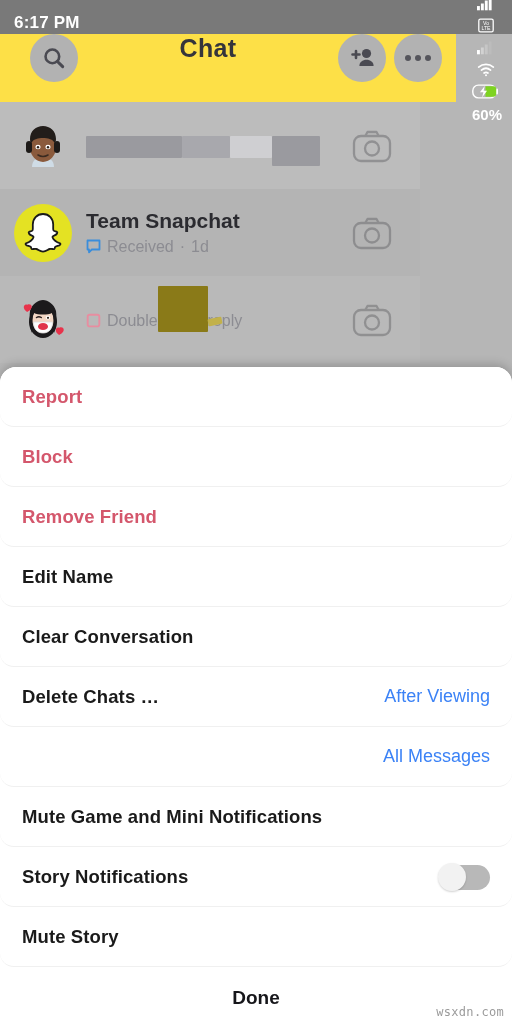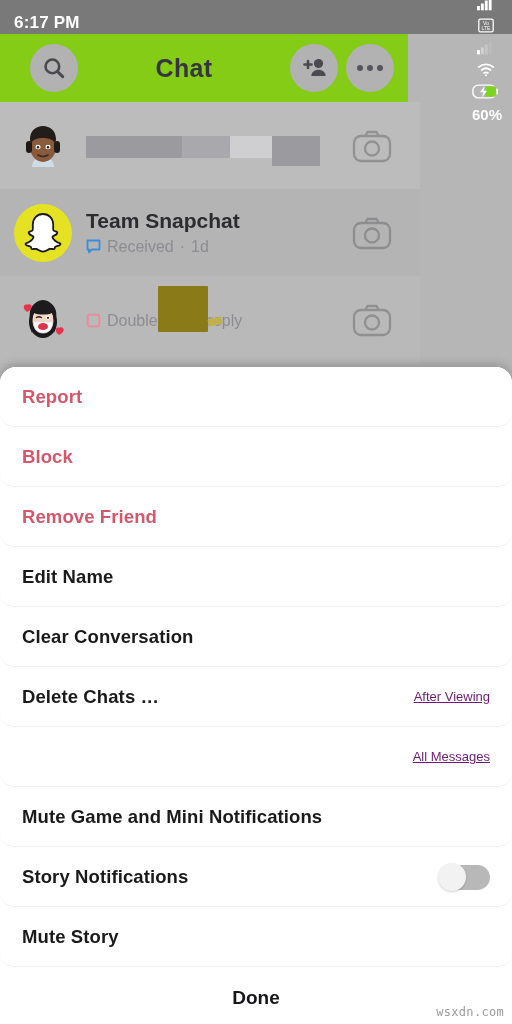--- a/index.html
+++ b/index.html
@@ -29,23 +29,23 @@
   #status-icons {
     margin-left: auto;
     display: flex; align-items: center; gap: 7px; flex-direction: column;
   }
   .sicon { display: block; }
   #battery-pct { font-size: 15px; font-weight: bold; margin-left: 2px; }
 
   
   #chat-header {
     position: absolute; top: 34px; left: 0;
-    width: 408px; height: 68px;
-    background: #84cc16;
-    display: flex; align-items: center;
+    width: 456px; height: 68px;
+    background: #fde047;
+    display: flex; align-items: flex-start;
   }
   .round-btn {
     width: 48px; height: 48px; border-radius: 50%;
     background: #b2b2b2;
     display: flex; align-items: center; justify-content: center;
     flex: none;
   }
   #search-btn { margin-left: 30px; }
   #header-title {
     flex: 1; text-align: center;
@@ -97,21 +97,21 @@
     padding: 16px 22px;
     border-bottom: 1px solid #f0f0f0;
     background: #fff;
     border-radius: 14px;
   }
   .sheet-label { font-size: 18.5px; font-weight: bold; letter-spacing: .1px; }
   .danger { color: #d4576c; }
   .normal { color: #1a1a1a; }
   .sheet-value {
     margin-left: auto;
-    font-size: 13px; color: #701a75; font-weight: normal; text-decoration: underline;
+    font-size: 18px; color: #3b82f6; font-weight: normal;
   }
   .toggle {
     margin-left: auto;
     width: 52px; height: 28px; position: relative;
   }
   .toggle .track {
     position: absolute; right: 0; top: 2px;
     width: 44px; height: 25px; border-radius: 13px;
     background: #b8b8b8;
   }

